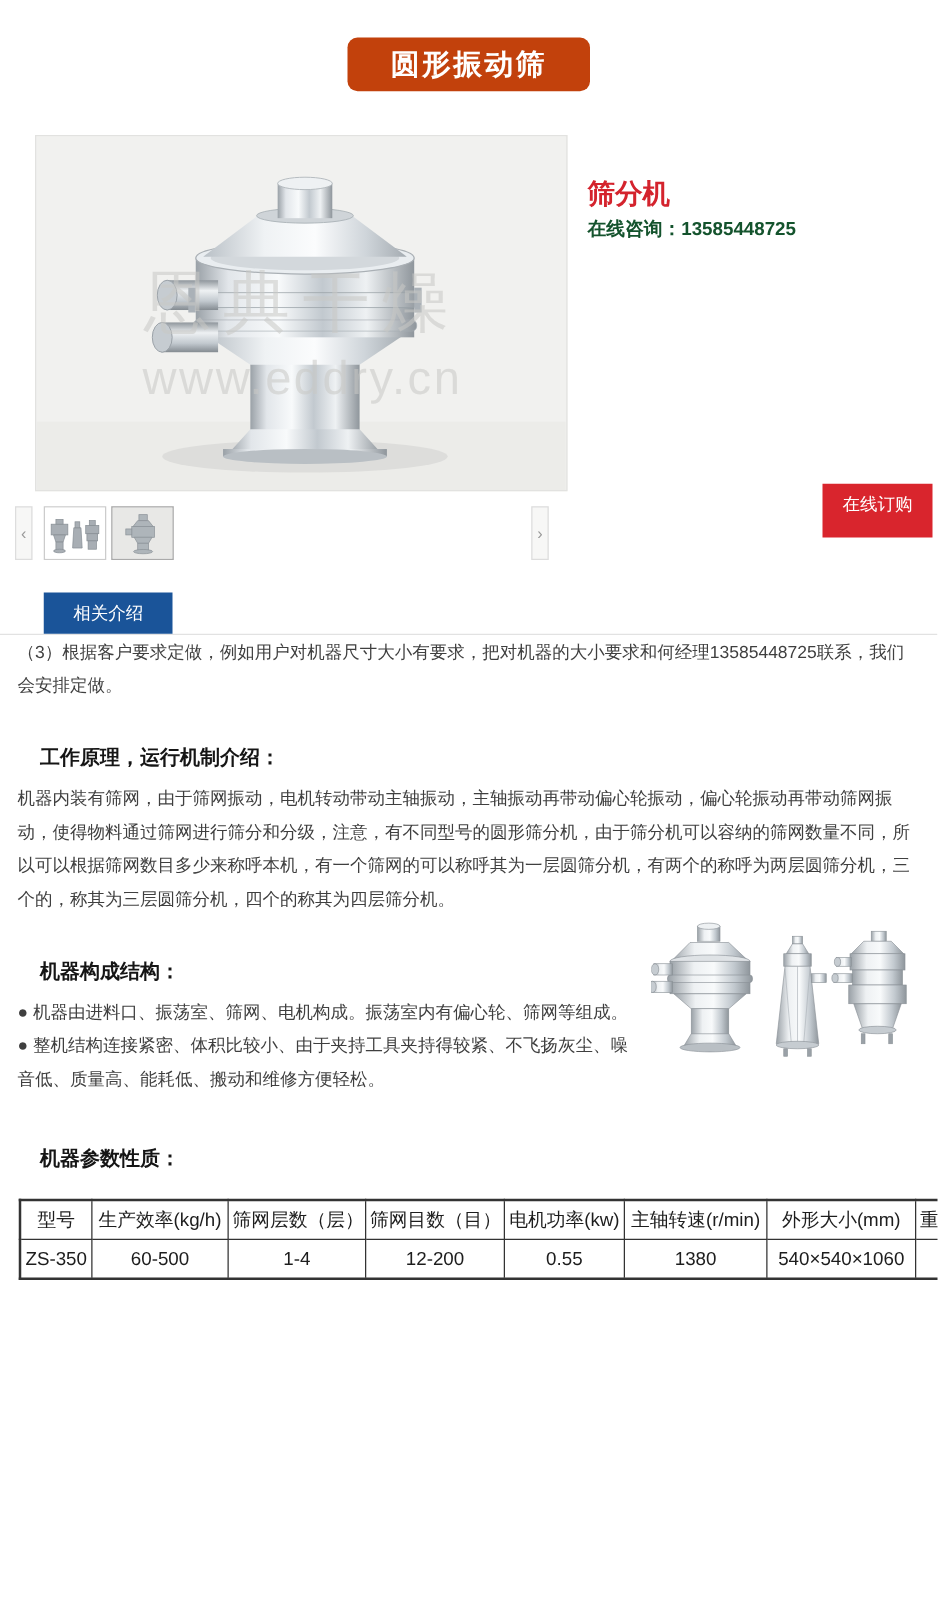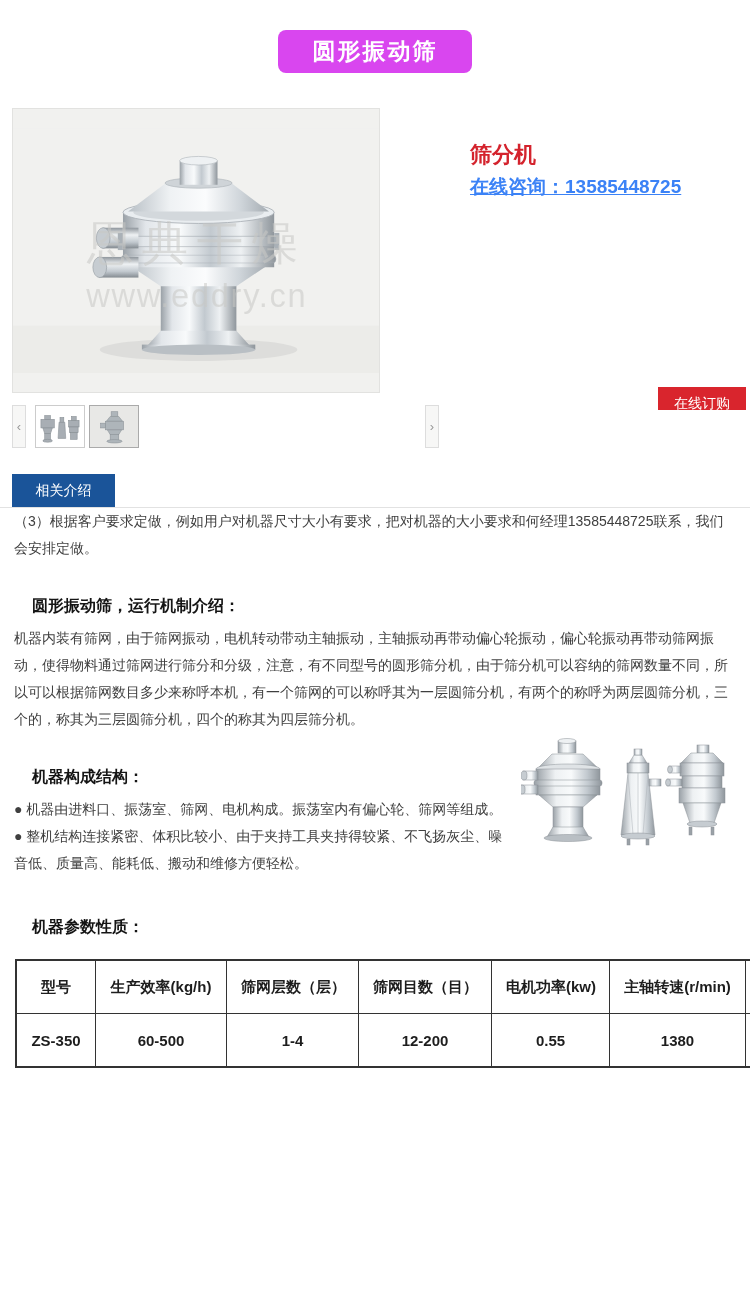--- a/index.html
+++ b/index.html
@@ -4,49 +4,49 @@
 <style>
   html,body{margin:0;padding:0;}
   body{
     width:750px;height:1292px;overflow:hidden;background:#ffffff;
     font-family:"Liberation Sans","DejaVu Sans",sans-serif;
     -webkit-font-smoothing:antialiased;
   }
   
   .badge{
     display:block;margin:30px auto 0;width:194px;height:43px;line-height:43px;
-    background:#d946ef;color:#fff;font-size:23px;font-weight:bold;text-align:center;
+    background:#c2410c;color:#fff;font-size:23px;font-weight:bold;text-align:center;
     border-radius:8px;letter-spacing:2px;
   }
   
   .product-area{position:relative;height:342px;margin-top:35px;}
   .main-image{
-    position:absolute;left:12px;top:0;width:368px;height:285px;
+    position:absolute;left:28px;top:0;width:426px;height:285px;
     background:#f1f1ef;border:1px solid #e2e2e0;box-sizing:border-box;
   }
   .main-image svg{display:block;width:100%;height:100%;}
   .product-name{position:absolute;left:470px;top:32px;color:#d4232d;font-size:22px;font-weight:bold;}
-  .consult{position:absolute;left:470px;top:66px;color:#3b82f6;font-size:19px;font-weight:bold;text-decoration:underline;}
+  .consult{position:absolute;left:470px;top:66px;color:#14532d;font-size:15px;font-weight:bold;}
   .order-btn{
-    position:absolute;left:658px;top:279px;width:88px;height:23px;
+    position:absolute;left:658px;top:279px;width:88px;height:43px;
     background:#d9252d;color:#fff;font-size:14px;text-align:center;line-height:33px;cursor:pointer;
   }
   .carousel{position:absolute;left:12px;top:295px;height:47px;width:428px;}
   .car-arrow{
     position:absolute;top:2px;width:14px;height:43px;background:#f7f7f6;border:1px solid #ddd;
     color:#999;font-size:13px;display:flex;align-items:center;justify-content:center;cursor:pointer;box-sizing:border-box;
   }
   .car-prev{left:0;}
   .car-next{left:413px;}
   .thumb{position:absolute;top:2px;width:50px;height:43px;box-sizing:border-box;cursor:pointer;}
   .thumb svg{display:block;width:100%;height:100%;}
   .thumb-1{left:23px;border:1px solid #ccc;background:#fff;}
   .thumb-2{left:77px;border:1px solid #aaa;background:#e8e8e6;}
   
-  .tab-row{margin-top:24px;border-bottom:1px solid #e2e2e2;}
+  .tab-row{margin-top:24px;border-bottom:1px solid #e2e2e2;padding-left:23px;}
   .tab{
     margin-left:12px;width:103px;height:33px;background:#1a5499;color:#fff;
     font-size:14px;text-align:center;line-height:33px;cursor:pointer;
   }
   
   .content{padding:0 14px;color:#3f3f3f;font-size:14px;}
   .sec-heading{
     margin:34px 0 8px;padding-left:18px;font-size:16px;font-weight:bold;color:#151515;
   }
   .content p{margin:0;line-height:27px;}
@@ -54,21 +54,21 @@
   .machines{float:right;width:215px;height:125px;margin:2px 0 4px 5px;}
   .machines svg{display:block;width:100%;height:100%;}
   .params-heading{clear:both;margin-top:40px;}
   
   table.spec{
     margin:21px 0 0 1px;width:722px;border-collapse:collapse;border:2px solid #333;
     table-layout:fixed;
   }
   table.spec th,table.spec td{
     border:1px solid #333;height:24px;text-align:center;vertical-align:middle;
-    font-size:15px;font-weight:bold;color:#1d1d1d;padding:14px;overflow:hidden;white-space:nowrap;
+    font-size:15px;font-weight:normal;color:#1d1d1d;padding:3px;overflow:hidden;white-space:nowrap;
   }
   table.spec th:nth-child(1){width:50px;}
   table.spec th:nth-child(2){width:102px;}
   table.spec th:nth-child(3){width:103px;}
   table.spec th:nth-child(4){width:104px;}
   table.spec th:nth-child(5){width:89px;}
   table.spec th:nth-child(6){width:107px;}
   table.spec th:nth-child(7){width:112px;}
   table.spec th:nth-child(8){width:53px;}
 </style>
@@ -190,21 +190,21 @@
 
 <div class="tab-row">
   <div class="tab">相关介绍</div>
 </div>
 
 <div class="content">
 
   <p class="benefit">（3）根据客户要求定做，例如用户对机器尺寸大小有要求，把对机器的大小要求和何经理13585448725联系，我们会安排定做。</p>
 
 
-  <div class="sec-heading">圆形振动筛，运行机制介绍：</div>
+  <div class="sec-heading">工作原理，运行机制介绍：</div>
   <p>机器内装有筛网，由于筛网振动，电机转动带动主轴振动，主轴振动再带动偏心轮振动，偏心轮振动再带动筛网振动，使得物料通过筛网进行筛分和分级，注意，有不同型号的圆形筛分机，由于筛分机可以容纳的筛网数量不同，所以可以根据筛网数目多少来称呼本机，有一个筛网的可以称呼其为一层圆筛分机，有两个的称呼为两层圆筛分机，三个的，称其为三层圆筛分机，四个的称其为四层筛分机。</p>
 
   <div class="machines">
     <svg viewBox="0 0 215 125" xmlns="http://www.w3.org/2000/svg">
       <defs>
         <linearGradient id="sm" x1="0" y1="0" x2="1" y2="0">
           <stop offset="0" stop-color="#9aa1a7"></stop>
             <stop offset="0.3" stop-color="#eef1f3"></stop>
           <stop offset="0.55" stop-color="#f8fafb"></stop>
             <stop offset="0.8" stop-color="#c2c9cf"></stop>

